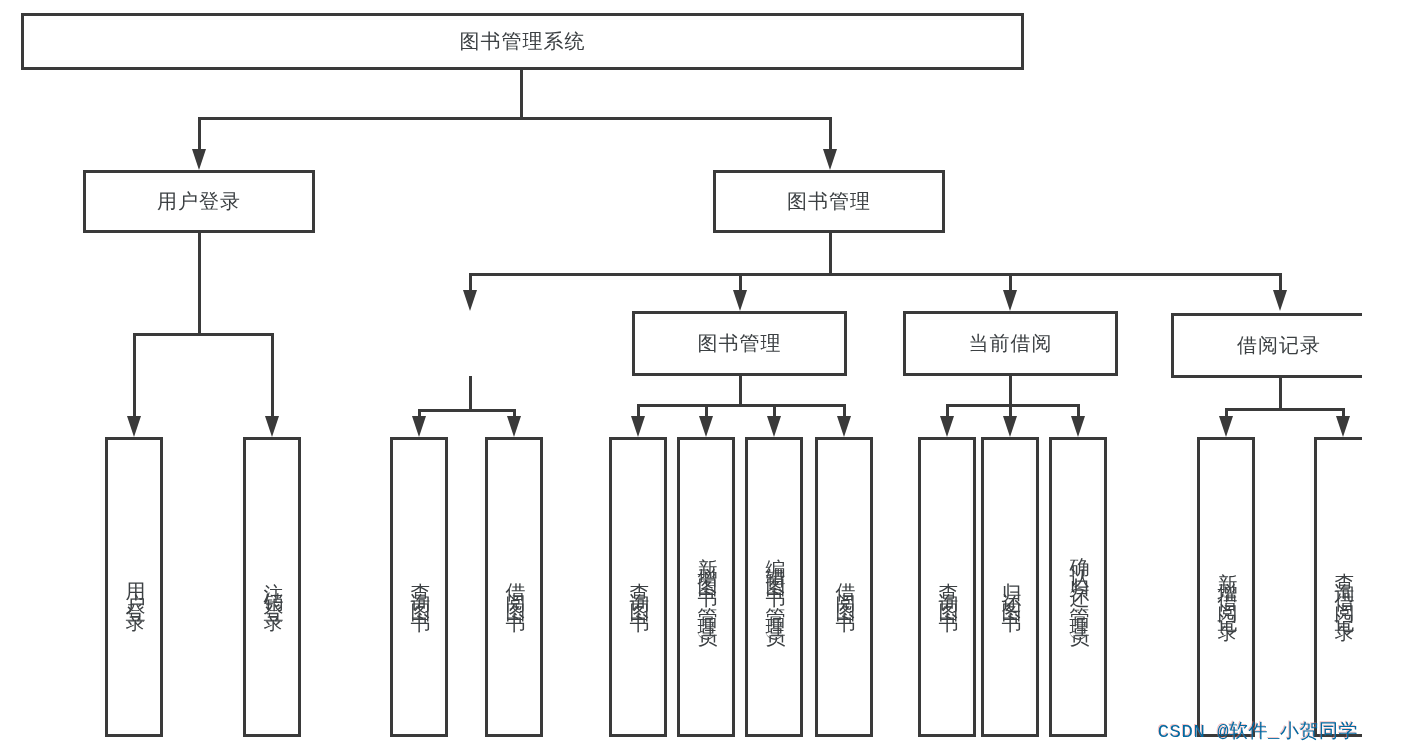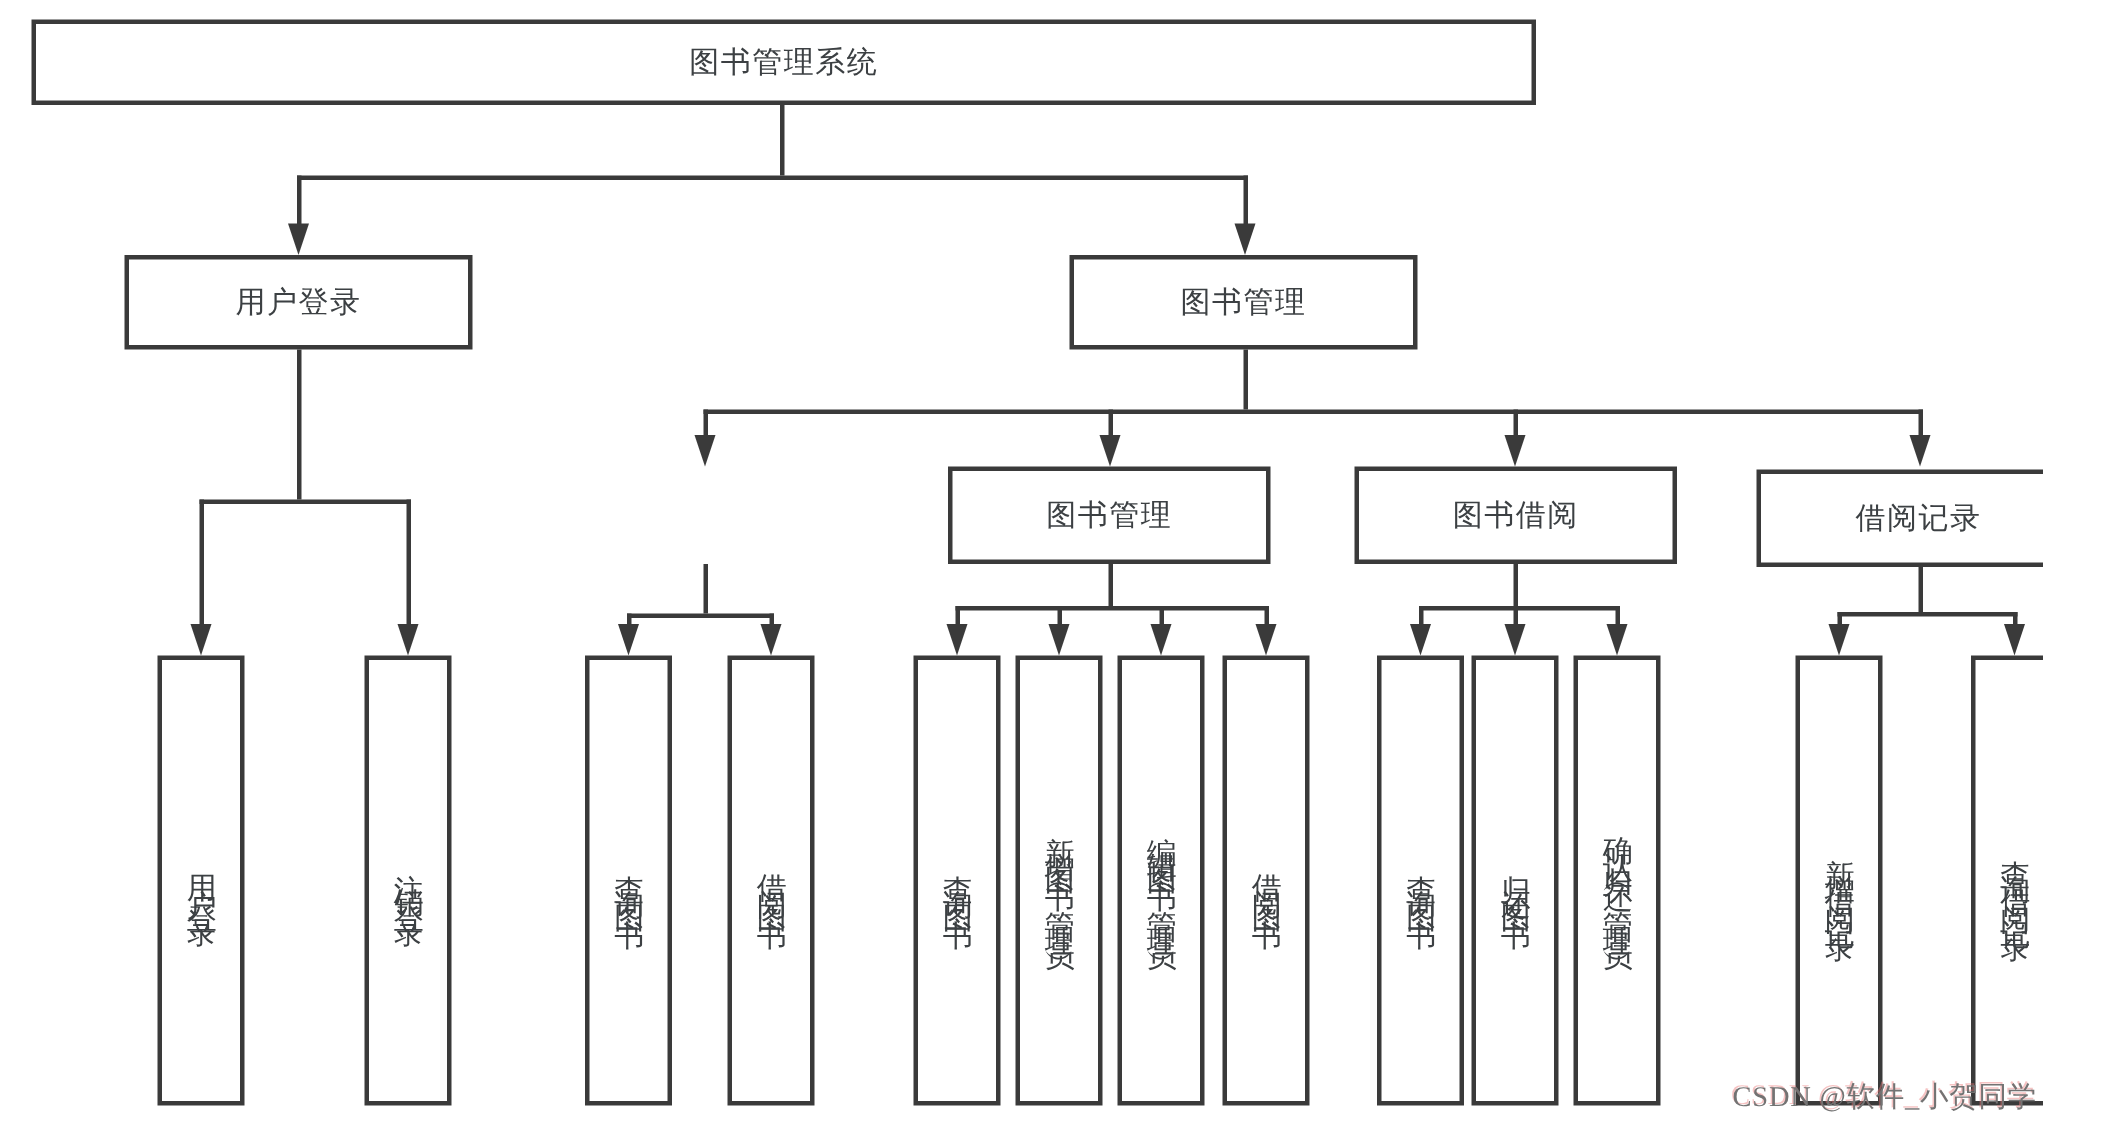--- a/index.html
+++ b/index.html
@@ -1,21 +1,21 @@
 <!DOCTYPE html>
 <html><head>
 <meta charset="utf-8">
 <style>
   html, body { margin: 0; padding: 0; background: #ffffff; }
   #canvas {
     position: relative;
     width: 1362px;
     height: 747px;
     background: #ffffff;
-    font-family: Liberation Serif, serif;
+    font-family: Liberation Mono, monospace;
     color: #3c4043;
     overflow: hidden;
   }
   .box {
     position: absolute;
     box-sizing: border-box;
     border: 3px solid #3a3a3a;
     background: #ffffff;
     display: flex;
     align-items: center;
@@ -48,37 +48,37 @@
     width: 0; height: 0;
     border-left: 7px solid transparent;
     border-right: 7px solid transparent;
     border-top: 21px solid #3a3a3a;
   }
   .watermark {
     position: absolute;
     right: 4px;
     bottom: 3px;
     font-size: 19px;
-    color: #737373;
+    color: #0369a1;
     letter-spacing: 0.5px;
     text-shadow: -1px -1px 0 rgba(233, 123, 123, 0.45);
   }
 </style>
 </head>
 <body>
 
 <div id="canvas">
 
   <div class="box" style="left:21px; top:13px; width:1003px; height:57px;">图书管理系统</div>
 
   <div class="box" style="left:83px; top:170px; width:232px; height:63px;">用户登录</div>
   <div class="box" style="left:713px; top:170px; width:232px; height:63px;">图书管理</div>
 
   <div class="box" style="left:632px; top:311px; width:215px; height:65px;">图书管理</div>
-  <div class="box" style="left:903px; top:311px; width:215px; height:65px;">图书借阅</div>
+  <div class="box" style="left:903px; top:311px; width:215px; height:65px;">当前借阅</div>
   <div class="box" style="left:1171px; top:313px; width:216px; height:65px;">借阅记录</div>
 
   <div class="vbox" style="left:105px;">用户登录</div>
   <div class="vbox" style="left:243px;">注销登录</div>
 
   <div class="vbox" style="left:390px;">查询图书</div>
   <div class="vbox" style="left:485px;">借阅图书</div>
 
   <div class="vbox" style="left:609px;">查询图书</div>
   <div class="vbox" style="left:677px;">新增图书（管理员）</div>

